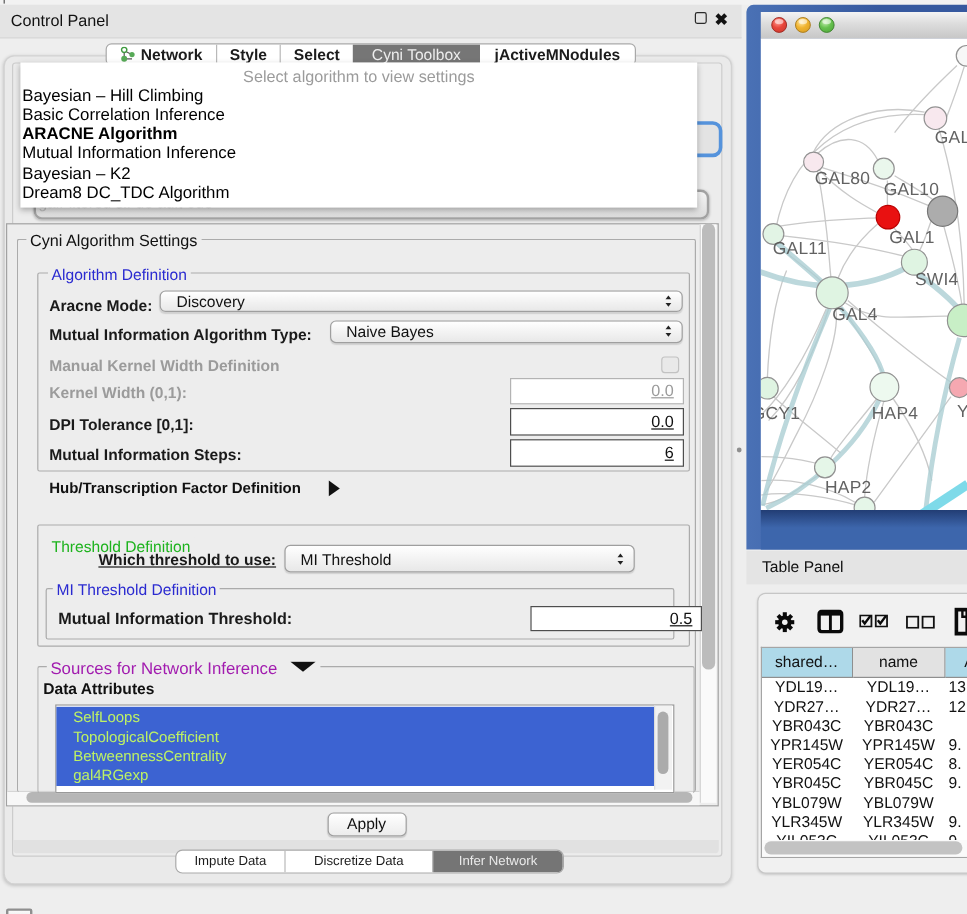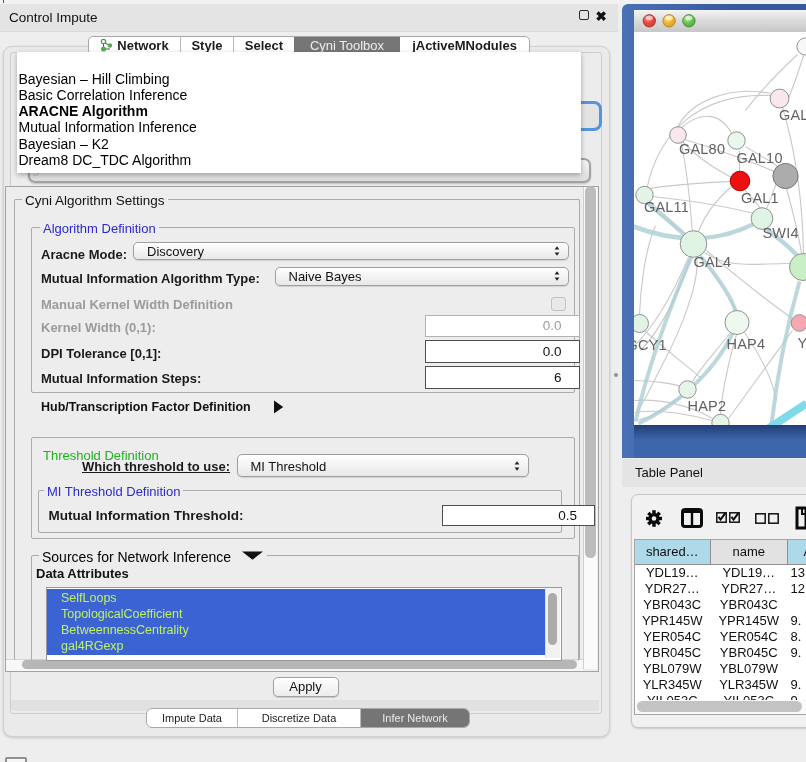--- a/index.html
+++ b/index.html
@@ -7,31 +7,31 @@
        font-family:"Liberation Sans",sans-serif;background:#eeeeee;
        -webkit-font-smoothing:antialiased;}
   .ab{position:absolute;}
   .lab{position:absolute;font-size:13px;font-weight:bold;color:#1a1a1a;white-space:nowrap;}
   .dis{color:#9b9b9b;}
   .combo{position:absolute;border:1px solid #9f9f9f;border-radius:5px;
      background:linear-gradient(#ffffff,#f4f4f4 45%,#e8e8e8);box-shadow:0 1px 1px rgba(0,0,0,0.12);}
   .combo .tx{position:absolute;left:13px;top:50%;transform:translateY(-50%);font-size:13px;color:#111;}
   .spin{position:absolute;right:8px;top:50%;transform:translateY(-50%);width:6px;height:11px;}
   .field{position:absolute;background:#fff;border:1px solid #4e4e4e;font-size:13.5px;color:#111;
-     text-align:right;padding-right:17px;display:flex;align-items:center;justify-content:flex-end;}
+     text-align:right;padding-right:7px;display:flex;align-items:center;justify-content:flex-end;text-decoration:underline;}
   .grp{position:absolute;border:1px solid #ababab;border-radius:2px;box-shadow:inset 0 0 0 0 #fff;}
   .gtit{position:absolute;top:-7px;font-size:13px;background:#ededed;padding:0 3px;white-space:nowrap;}
 </style>
 </head>
 <body>
 
 <div class="ab" style="left:0;top:0;width:806px;height:4px;background:#f2f2f2;"></div>
 <div class="ab" style="left:3px;top:0;width:1px;height:3px;background:#555;"></div>
 <div class="ab" style="left:0;top:4px;width:618px;height:27px;background:#e4e4e4;border-bottom:1px solid #d8d8d8;">
-  <div class="ab" style="left:9px;top:0;height:27px;line-height:27px;font-size:13.5px;color:#111;">Control Impute</div>
+  <div class="ab" style="left:9px;top:0;height:27px;line-height:27px;font-size:13.5px;color:#111;">Control Panel</div>
   <div class="ab" style="left:579px;top:6px;width:8px;height:8px;border:1.5px solid #2a2a2a;border-radius:2px;"></div>
   <div class="ab" style="left:595.5px;top:0px;height:27px;line-height:26px;font-size:13.5px;font-weight:900;color:#111;">✖</div>
 </div>
 
 <div class="ab" style="left:3px;top:46px;width:605px;height:689px;background:#eaeaea;border:1px solid #d2d2d2;border-radius:9px;box-shadow:0 1px 3px rgba(0,0,0,0.18);"></div>
 
 <div class="ab" style="left:10px;top:52px;width:590px;height:660px;background:#ececec;border:1px solid #cccccc;border-radius:3px;"></div>
 <div class="ab" style="left:11px;top:700px;width:588px;height:11px;background:#e1e1e1;border-radius:0 0 3px 3px;"></div>
 
 <div class="ab" style="left:88px;top:36px;width:440px;height:17px;background:#fff;border:1px solid #a9a9a9;border-radius:5px;overflow:hidden;font-size:13px;font-weight:bold;color:#1c1c1c;">
@@ -111,21 +111,21 @@
       </svg>
   </div>
 
   <div class="grp" style="left:38px;top:490px;width:522px;height:41px;">
     <div class="gtit" style="left:5px;color:#2a2ad0;font-size:13px;">MI Threshold Definition</div>
   </div>
   <div class="lab" style="left:48.5px;top:508px;font-size:13.5px;">Mutual Information Threshold:</div>
   <div class="field" style="left:442px;top:504.5px;width:134px;height:19.5px;">0.5</div>
 
   <div class="grp" style="left:31px;top:554.5px;width:546px;height:105px;border-bottom:none;">
-    <div class="gtit" style="left:7px;color:#000000;font-size:14px;padding-right:36px;text-align:center;">Sources for Network Inference</div>
+    <div class="gtit" style="left:7px;color:#a21caf;font-size:14px;padding-right:36px;text-align:center;">Sources for Network Inference</div>
   </div>
   <svg class="ab" style="left:241px;top:551px;" width="23" height="9" viewBox="0 0 23 9">
       <path d="M1 0.5 L22 0.5 L11.5 8.8 Z" fill="#111"></path>
     </svg>
   <div class="ab" style="left:36px;top:566px;font-size:13px;font-weight:bold;color:#111;">Data Attributes</div>
 
   <div class="ab" style="left:46px;top:586.5px;width:514px;height:72px;background:#fff;border:1px solid #999;">
     <div class="ab" style="left:0;top:1px;width:498px;height:66px;background:#3c63d2;color:#bef264;font-size:12.5px;">
       <div style="padding:1px 0 0 14px;line-height:16.3px;">SelfLoops<br>TopologicalCoefficient<br>BetweennessCentrality<br>gal4RGexp</div>
     </div>
@@ -134,20 +134,21 @@
   </div>
 </div>
 <div id="popuparea">
 
   <div class="ab" style="left:28px;top:158px;width:559px;height:20.5px;border:2px solid #a2a2a2;border-radius:7px;background:linear-gradient(#f4f4f4,#dcdcdc);box-shadow:0 1px 2px rgba(0,0,0,0.2);"></div>
   <div class="ab" style="left:32px;top:161px;width:540px;height:16px;overflow:hidden;font-size:13px;color:#bdbdbd;">galFiltered sif de ault  ode</div>
 
   <div class="ab" style="left:570px;top:101px;width:26px;height:23.5px;border:3px solid #5593dc;border-radius:8px;background:#e3e3e3;"></div>
 
   <div class="ab" style="left:17px;top:52px;width:564px;height:120.5px;background:#ffffff;box-shadow:0 2px 5px rgba(0,0,0,0.3);">
+    <div class="ab" style="left:0;top:4px;width:564px;text-align:center;font-size:13.5px;color:#9b9b9b;">Select algorithm to view settings</div>
     <div class="ab" style="left:1.5px;top:18.5px;font-size:14px;color:#000;line-height:16.3px;white-space:nowrap;">
       Bayesian – Hill Climbing<br>
       Basic Correlation Inference<br>
       <span style="font-weight:bold;">ARACNE Algorithm</span><br>
       Mutual Information Inference<br>
       Bayesian – K2<br>
       Dream8 DC_TDC Algorithm
     </div>
   </div>
 </div>

